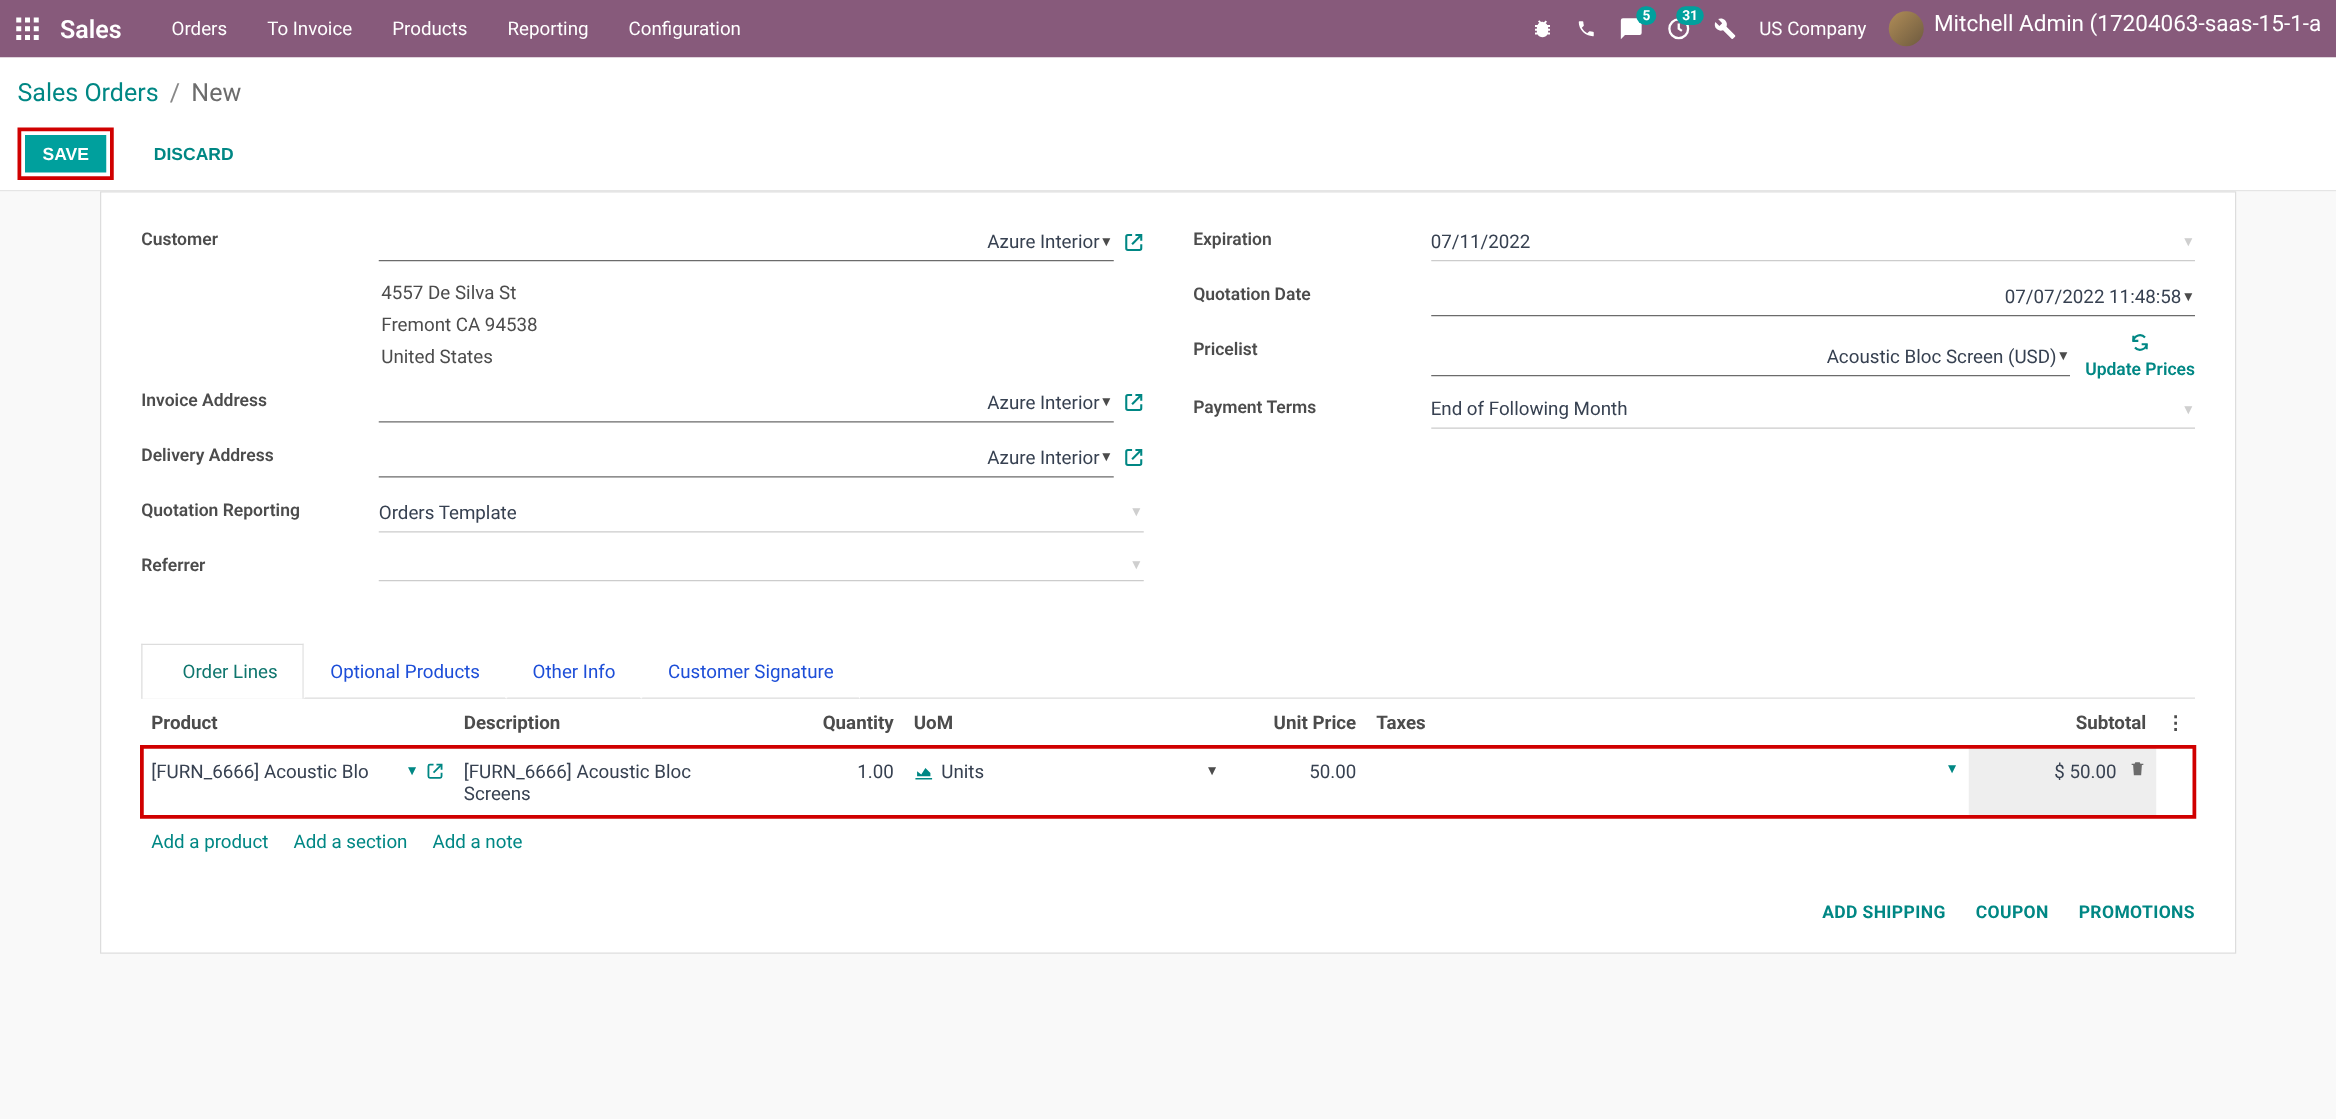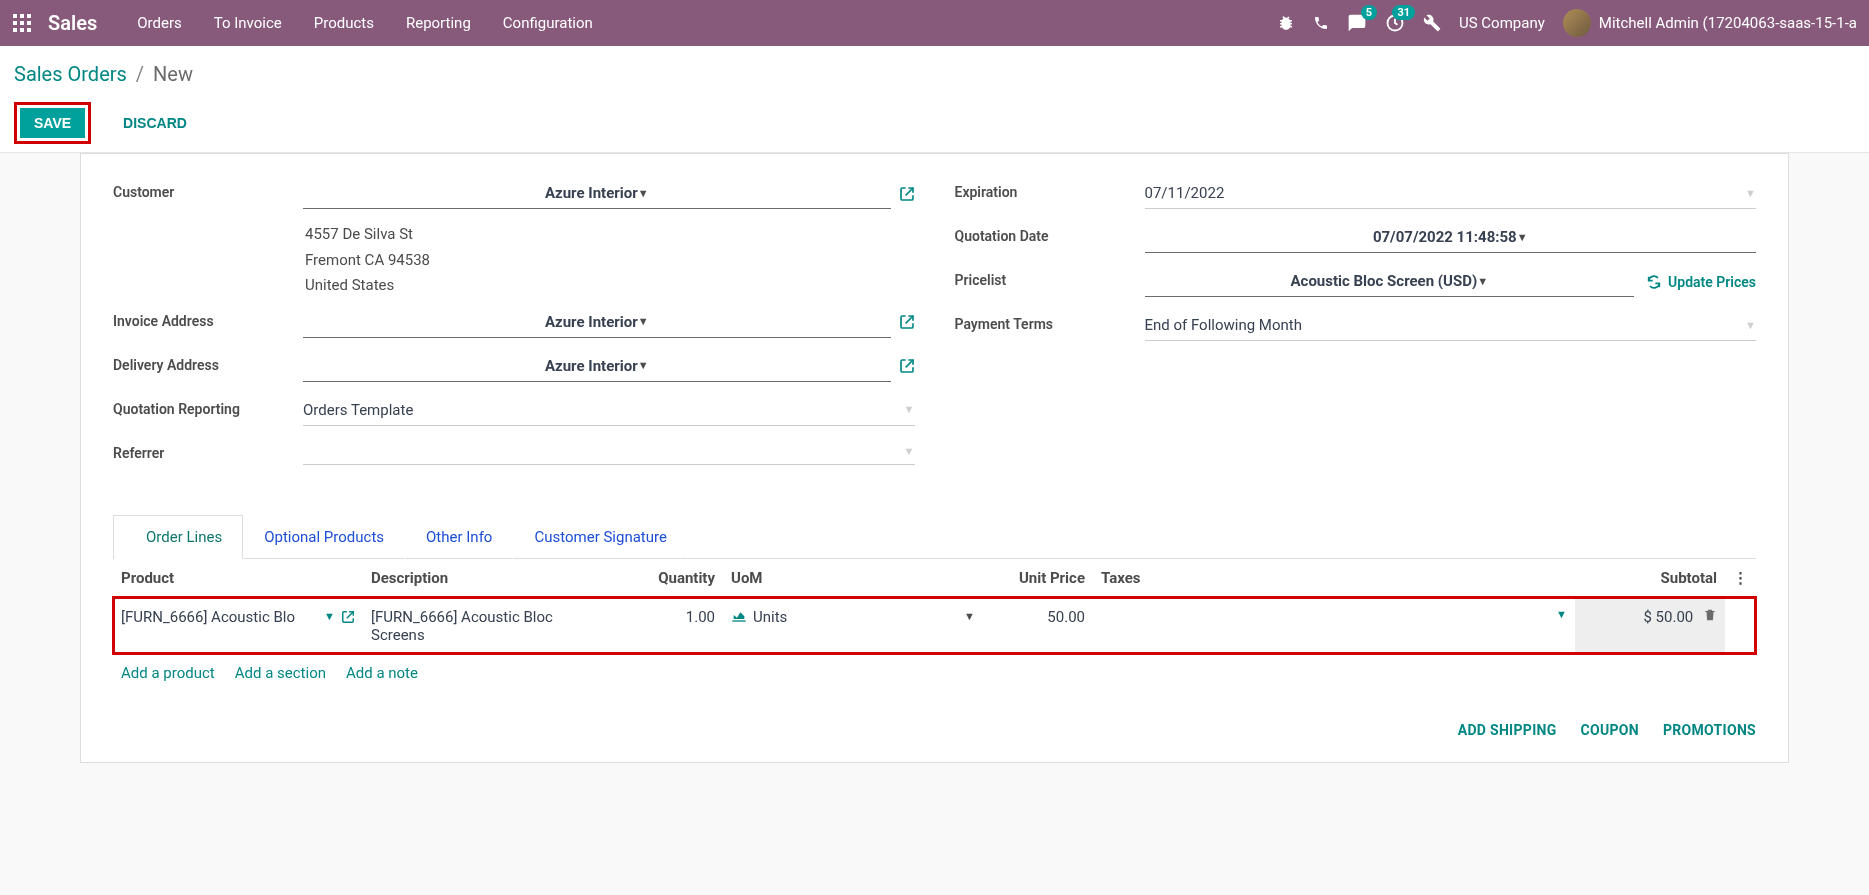--- a/index.html
+++ b/index.html
@@ -8,48 +8,48 @@
 
 .topnav { background: #875A7B; color: #fff; height: 46px; display: flex; align-items: center; padding: 0 12px; }
 .topnav .apps-icon { width: 20px; height: 20px; margin-right: 16px; cursor: pointer; }
 .topnav .brand { font-size: 20px; font-weight: 600; margin-right: 28px; }
 .topnav .nav-links { display: flex; gap: 8px; }
 .topnav .nav-links a { color: #fff; text-decoration: none; padding: 8px 12px; font-size: 15px; }
 .topnav .right { margin-left: auto; display: flex; align-items: center; gap: 18px; }
 .topnav .icon-btn { color: #fff; cursor: pointer; position: relative; display:flex; align-items:center;}
 .badge { position: absolute; top: -8px; right: -10px; background: #00A09D; color: #fff; border-radius: 10px; font-size: 11px; font-weight:700; padding: 1px 5px; }
 .avatar { width: 28px; height: 28px; border-radius: 50%; background: linear-gradient(135deg,#b08d57,#6d5a3f); display:inline-block; }
-.user { display:flex; align-items:center; gap:8px; font-size:15px;}
+.user { display:flex; align-items:flex-start; gap:8px; font-size:18px;}
 
 
 .crumb-wrap { background:#fff; padding: 16px 14px 8px; border-bottom:1px solid #e5e5e5; margin-bottom:0;}
 .crumbs { font-size: 20px; margin-bottom: 16px; }
 .crumbs .link { color: #008784; cursor:pointer; }
 .crumbs .sep { color: #888; margin: 0 4px; }
 .crumbs .current { color: #6c6c6c; }
 .actions { display:flex; align-items:center; gap:32px; }
 .btn-save { background: #00A09D; color:#fff; border:none; padding: 7px 14px; font-weight:600; font-size:14px; cursor:pointer; }
 .btn-save-wrap { border: 3px solid #d00000; padding:3px; display:inline-block;}
 .btn-discard { background:none; border:none; color:#008784; font-weight:600; font-size:14px; cursor:pointer; }
 
 
 .sheet-wrap { padding: 0 80px 40px; }
 .sheet { background:#fff; border:1px solid #ddd; padding: 24px 32px; }
 .form-grid { display:flex; gap: 40px; }
 .form-col { flex:1; }
 .field-row { display:flex; align-items:flex-start; margin-bottom: 8px; min-height:36px;}
 .field-label { width: 190px; font-weight:600; color:#4c4c4c; padding-top:6px;}
 .field-value { flex:1; position:relative; }
-.input-like { border:none; border-bottom:1px solid #6b6b6b; padding: 6px 0; width:100%; font-size:15px; background:transparent; display:flex; align-items:center; justify-content:center;font-weight:bold;}
+.input-like { border:none; border-bottom:1px solid #6b6b6b; padding: 6px 0; width:100%; font-size:15px; background:transparent; display:flex; align-items:center; justify-content:flex-end;}
 .input-plain { border:none; border-bottom:1px solid #ccc; padding: 6px 0; width:100%; font-size:15px; background:transparent; display:flex; align-items:center; justify-content:space-between;}
 .input-dropdown-caret { color:#4c4c4c; font-size:11px;}
 .input-dropdown-caret.grey { color:#cfcfcf;}
 .ext-icon { color:#008784; margin-left:8px; cursor:pointer; }
 .address { color:#4c4c4c; font-size:15px; line-height:1.7; padding-left:2px;}
-.update-link { color:#008784; font-weight:600; cursor:pointer; display:inline-flex; align-items:center; gap:6px;}
+.update-link { color:#008784; font-weight:600; cursor:pointer; display:inline-flex; align-items:center; gap:6px;flex-direction:column;}
 
 
 .tabs { display:flex; border-bottom:1px solid #ddd; margin-top:32px; }
 .tab { padding: 12px 20px; border:1px solid #ddd; border-bottom:none; background:#fff; margin-bottom:-1px; cursor:pointer; color:#1d4ed8; font-size:15px;}
 .tab:not(.active){ border-color:transparent; border-bottom:1px solid #ddd; }
 .tab.active { color:#0f766e;padding-left:32px; }
 
 
 .otable { width:100%; border-collapse: collapse; }
 .otable th { text-align:left; padding: 10px 8px; font-weight:700; color:#4c4c4c; border-bottom:1px solid #e5e5e5; font-size:15px;}
@@ -314,21 +314,21 @@
                       <path d="M21 14v5a2 2 0 01-2 2H5a2 2 0 01-2-2V5a2 2 0 012-2h5"></path>
                     </svg>
                 </span>
               </span>
             </div>
           </td>
           <td>[FURN_6666] Acoustic Bloc Screens</td>
           <td class="right">1.00</td>
           <td>
             <div class="cell-drop">
-              <span style="display:flex;align-items:flex-start;">
+              <span style="display:flex;align-items:center;">
                 <span class="chart-ic">
                   <svg width="16" height="14" viewBox="0 0 24 20" fill="currentColor">
                       <path d="M2 18h20v2H2z"></path>
                       <path d="M4 10l5 4 5-8 6 6v4H4z"></path>
                     </svg>
                 </span>
                 <span>Units</span>
               </span>
               <span class="input-dropdown-caret">▼</span>
             </div>

